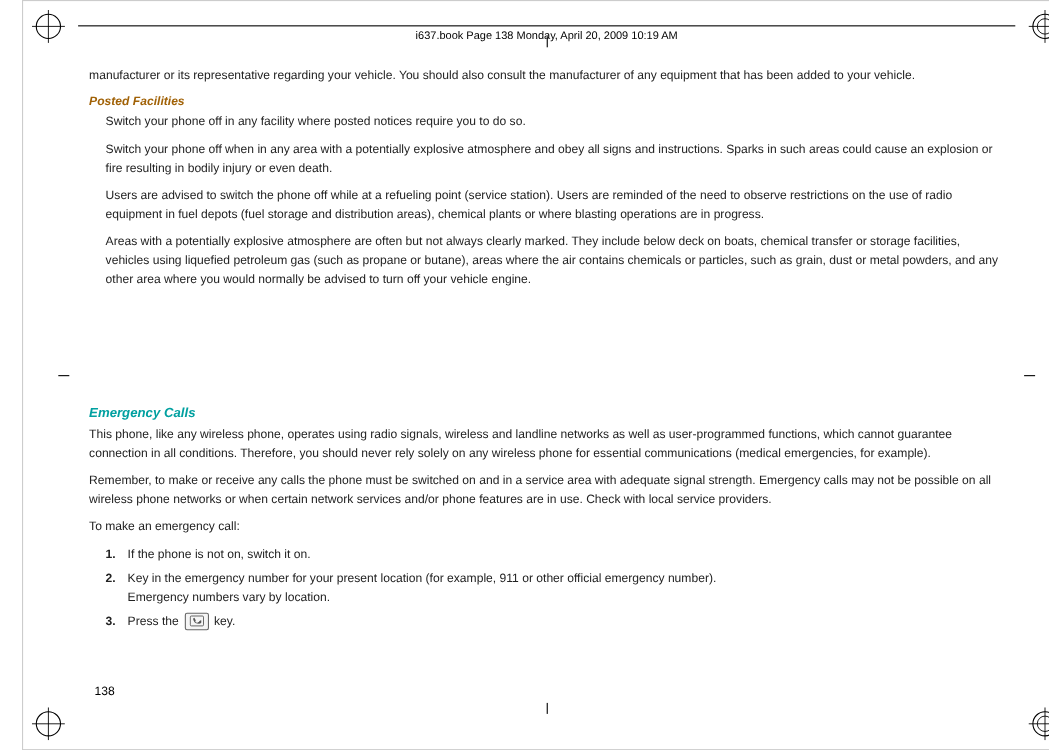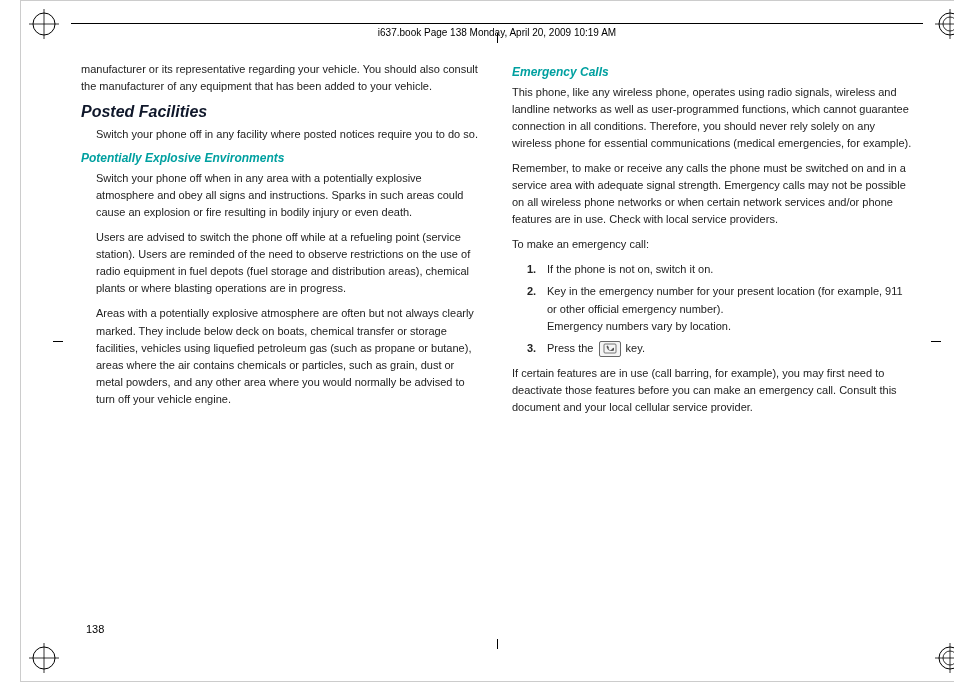--- a/index.html
+++ b/index.html
@@ -94,20 +94,21 @@
 
     
     .content-area {
       position: absolute;
       top: 55px;
       bottom: 50px;
       left: 60px;
       right: 60px;
       display: flex;
       gap: 30px;
+      flex-direction: column;
     }
 
     
     .left-col {
       flex: 1;
       padding-top: 5px;
     }
 
     
     .right-col {
@@ -134,24 +135,24 @@
     .section-heading {
       font-size: 12px;
       font-weight: bold;
       color: #00a0a0;
       margin-bottom: 5px;
       margin-top: 4px;
       font-style: italic;
     }
 
     .section-heading-posted {
-      font-size: 16px;
+      font-size: 11px;
       font-weight: bold;
       font-style: italic;
-      color: #0f172a;
+      color: #a16207;
       margin-bottom: 5px;
       margin-top: 6px;
     }
 
     .indented-text {
       font-size: 11px;
       line-height: 1.55;
       color: #222;
       margin-bottom: 8px;
       padding-left: 15px;
@@ -242,21 +243,20 @@
 
   <div class="content-area">
 
     <div class="left-col">
 
       <p class="body-text">manufacturer or its representative regarding your vehicle. You should also consult the manufacturer of any equipment that has been added to your vehicle.</p>
 
       <p class="section-heading-posted">Posted Facilities</p>
       <p class="indented-text">Switch your phone off in any facility where posted notices require you to do so.</p>
 
-      <p class="section-heading">Potentially Explosive Environments</p>
       <p class="indented-text">Switch your phone off when in any area with a potentially explosive atmosphere and obey all signs and instructions. Sparks in such areas could cause an explosion or fire resulting in bodily injury or even death.</p>
       <p class="indented-text">Users are advised to switch the phone off while at a refueling point (service station). Users are reminded of the need to observe restrictions on the use of radio equipment in fuel depots (fuel storage and distribution areas), chemical plants or where blasting operations are in progress.</p>
       <p class="indented-text">Areas with a potentially explosive atmosphere are often but not always clearly marked. They include below deck on boats, chemical transfer or storage facilities, vehicles using liquefied petroleum gas (such as propane or butane), areas where the air contains chemicals or particles, such as grain, dust or metal powders, and any other area where you would normally be advised to turn off your vehicle engine.</p>
 
     </div>
 
     <div class="right-col">
 
       <p class="section-heading">Emergency Calls</p>
       <p class="body-text">This phone, like any wireless phone, operates using radio signals, wireless and landline networks as well as user-programmed functions, which cannot guarantee connection in all conditions. Therefore, you should never rely solely on any wireless phone for essential communications (medical emergencies, for example).</p>
@@ -288,20 +288,19 @@
                 <rect x="1" y="1" width="12" height="9" rx="1" fill="none" stroke="#555" stroke-width="0.8"></rect>
                 <path d="M4 3 Q4.5 2 5 3 L6 5 Q5.5 5.5 5.5 6 Q7 8 8.5 6.5 Q9 6.5 9 6 L10 5 Q11 4.5 11 5 L11 7 Q11 8 9 8 Q5 8 4 5 Q3 3 4 3Z" fill="#555" stroke="none"></path>
               </svg>
             </span>
             <span>key.</span>
           </span>
         </div>
 
       </div>
 
-      <p class="body-text">If certain features are in use (call barring, for example), you may first need to deactivate those features before you can make an emergency call. Consult this document and your local cellular service provider.</p>
 
     </div>
   </div>
 
   <div class="page-number">138</div>
 
 </div>
 
 </body></html>

